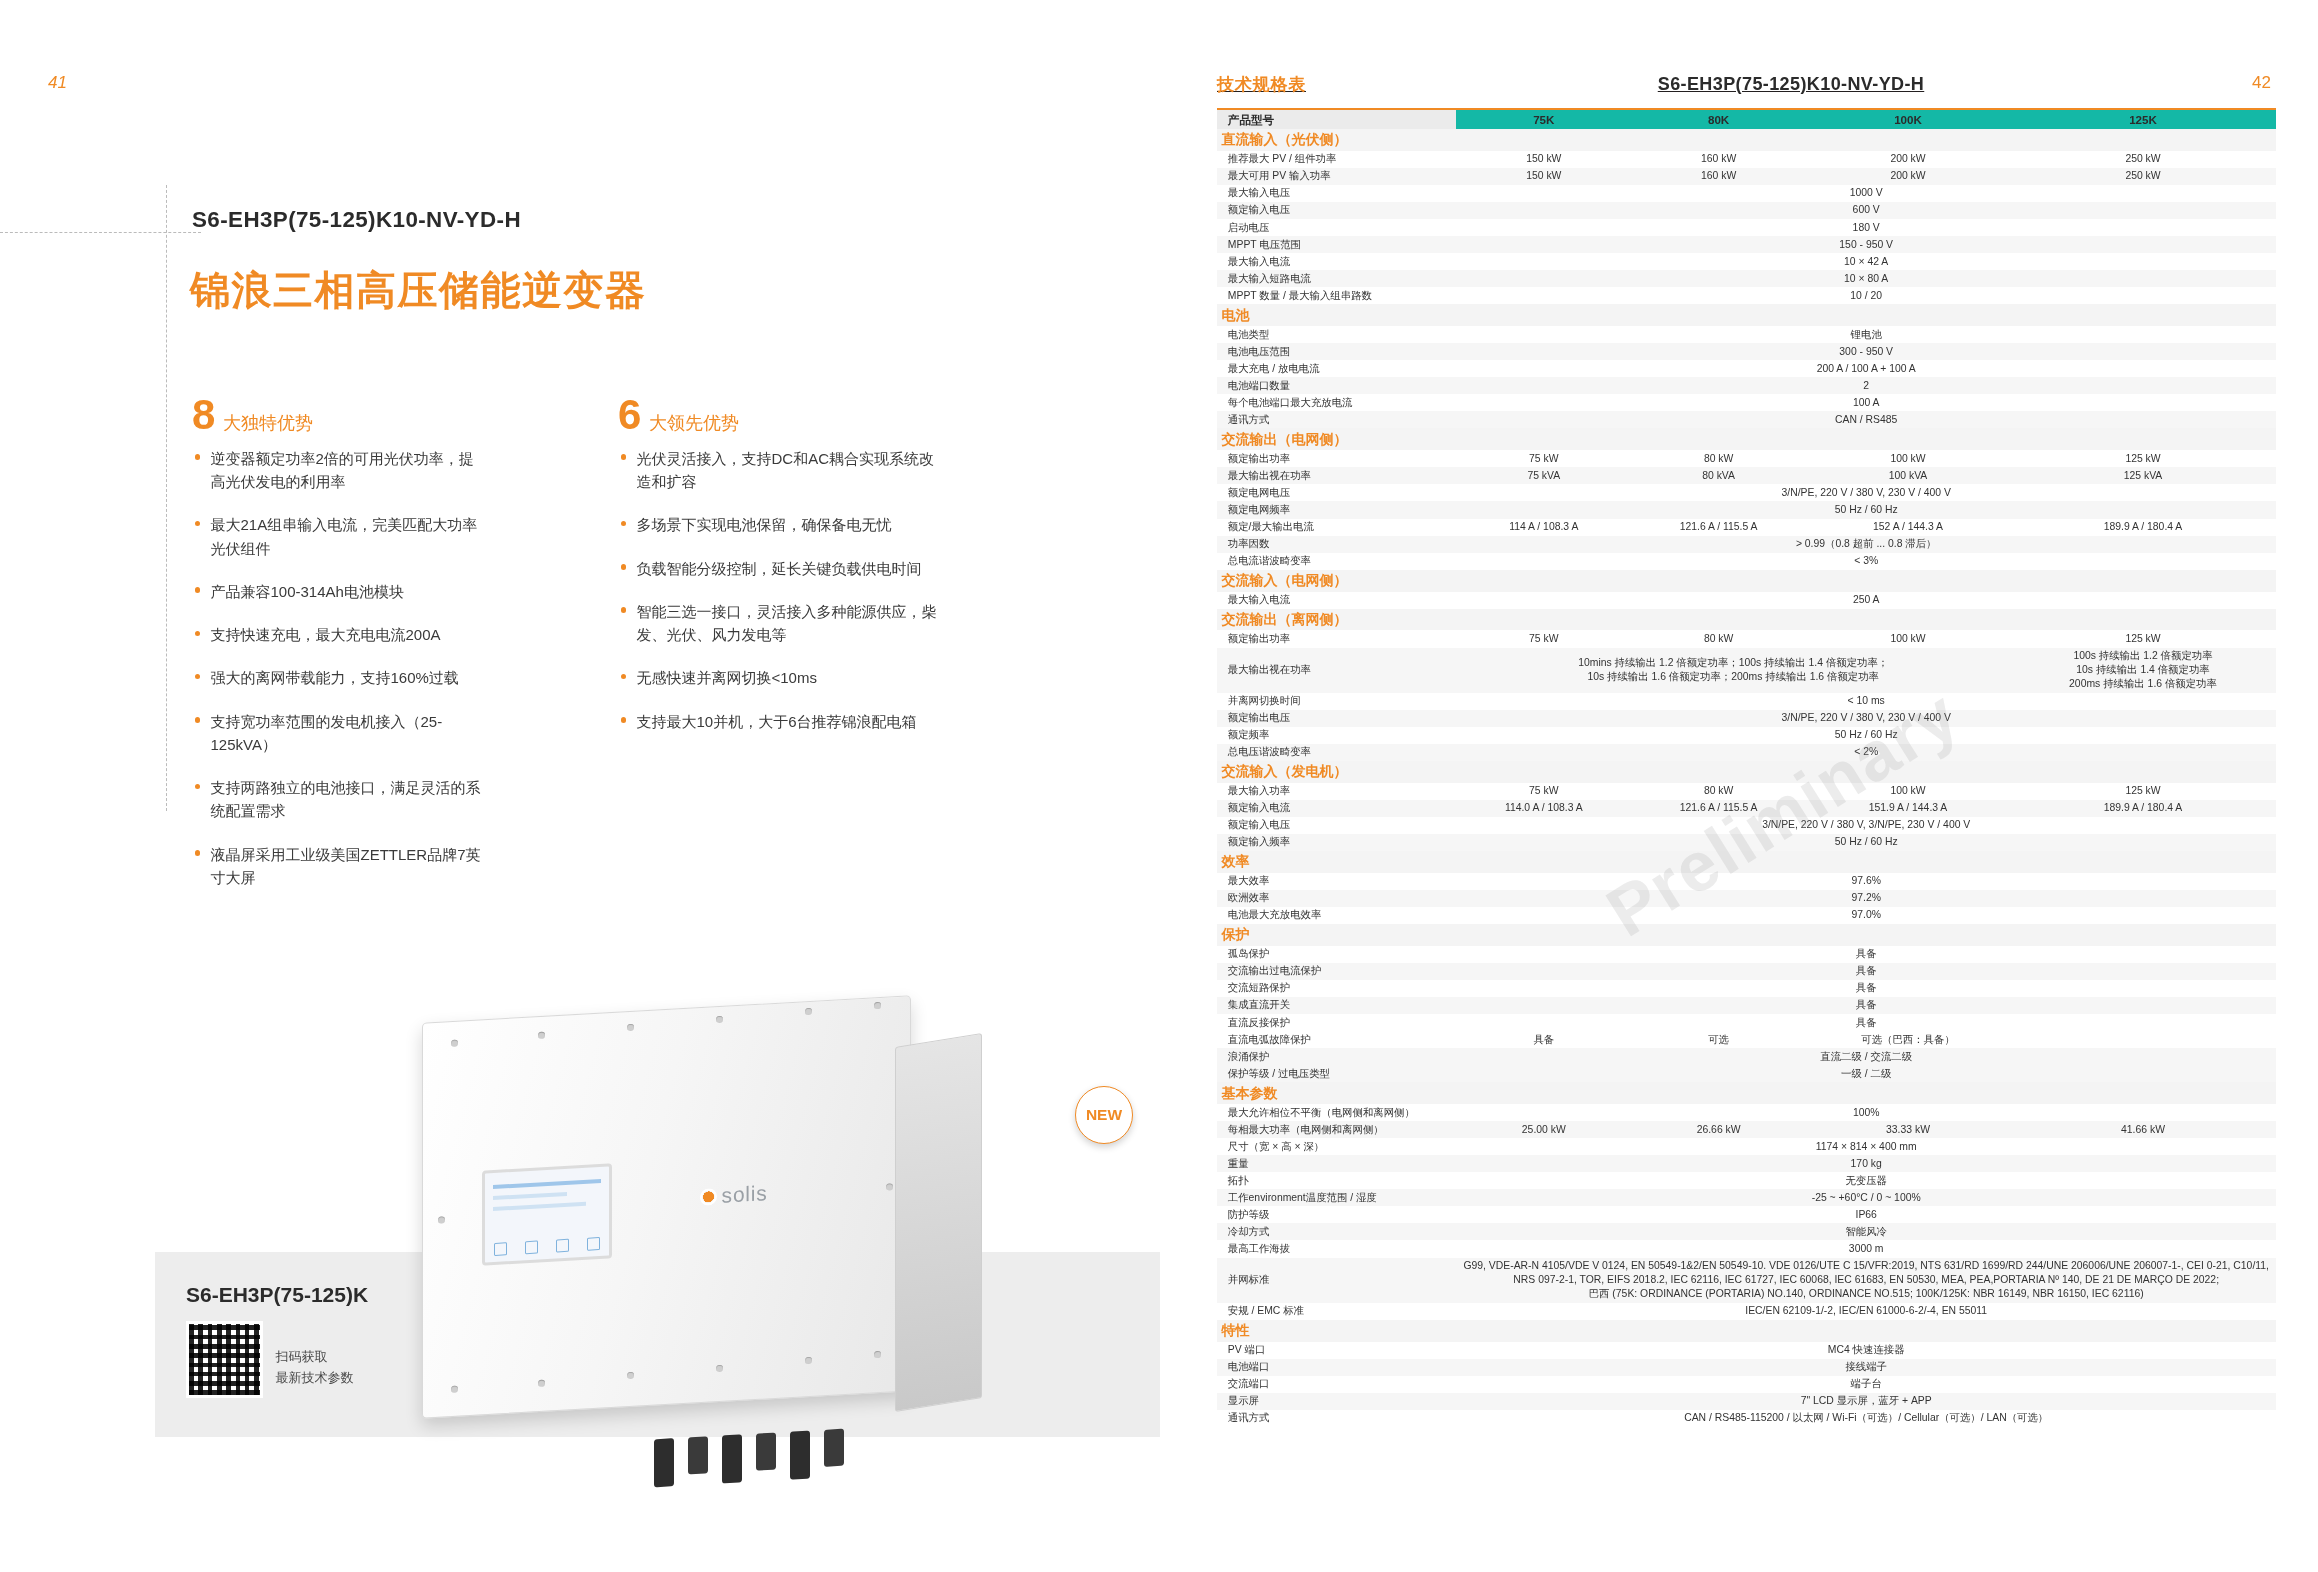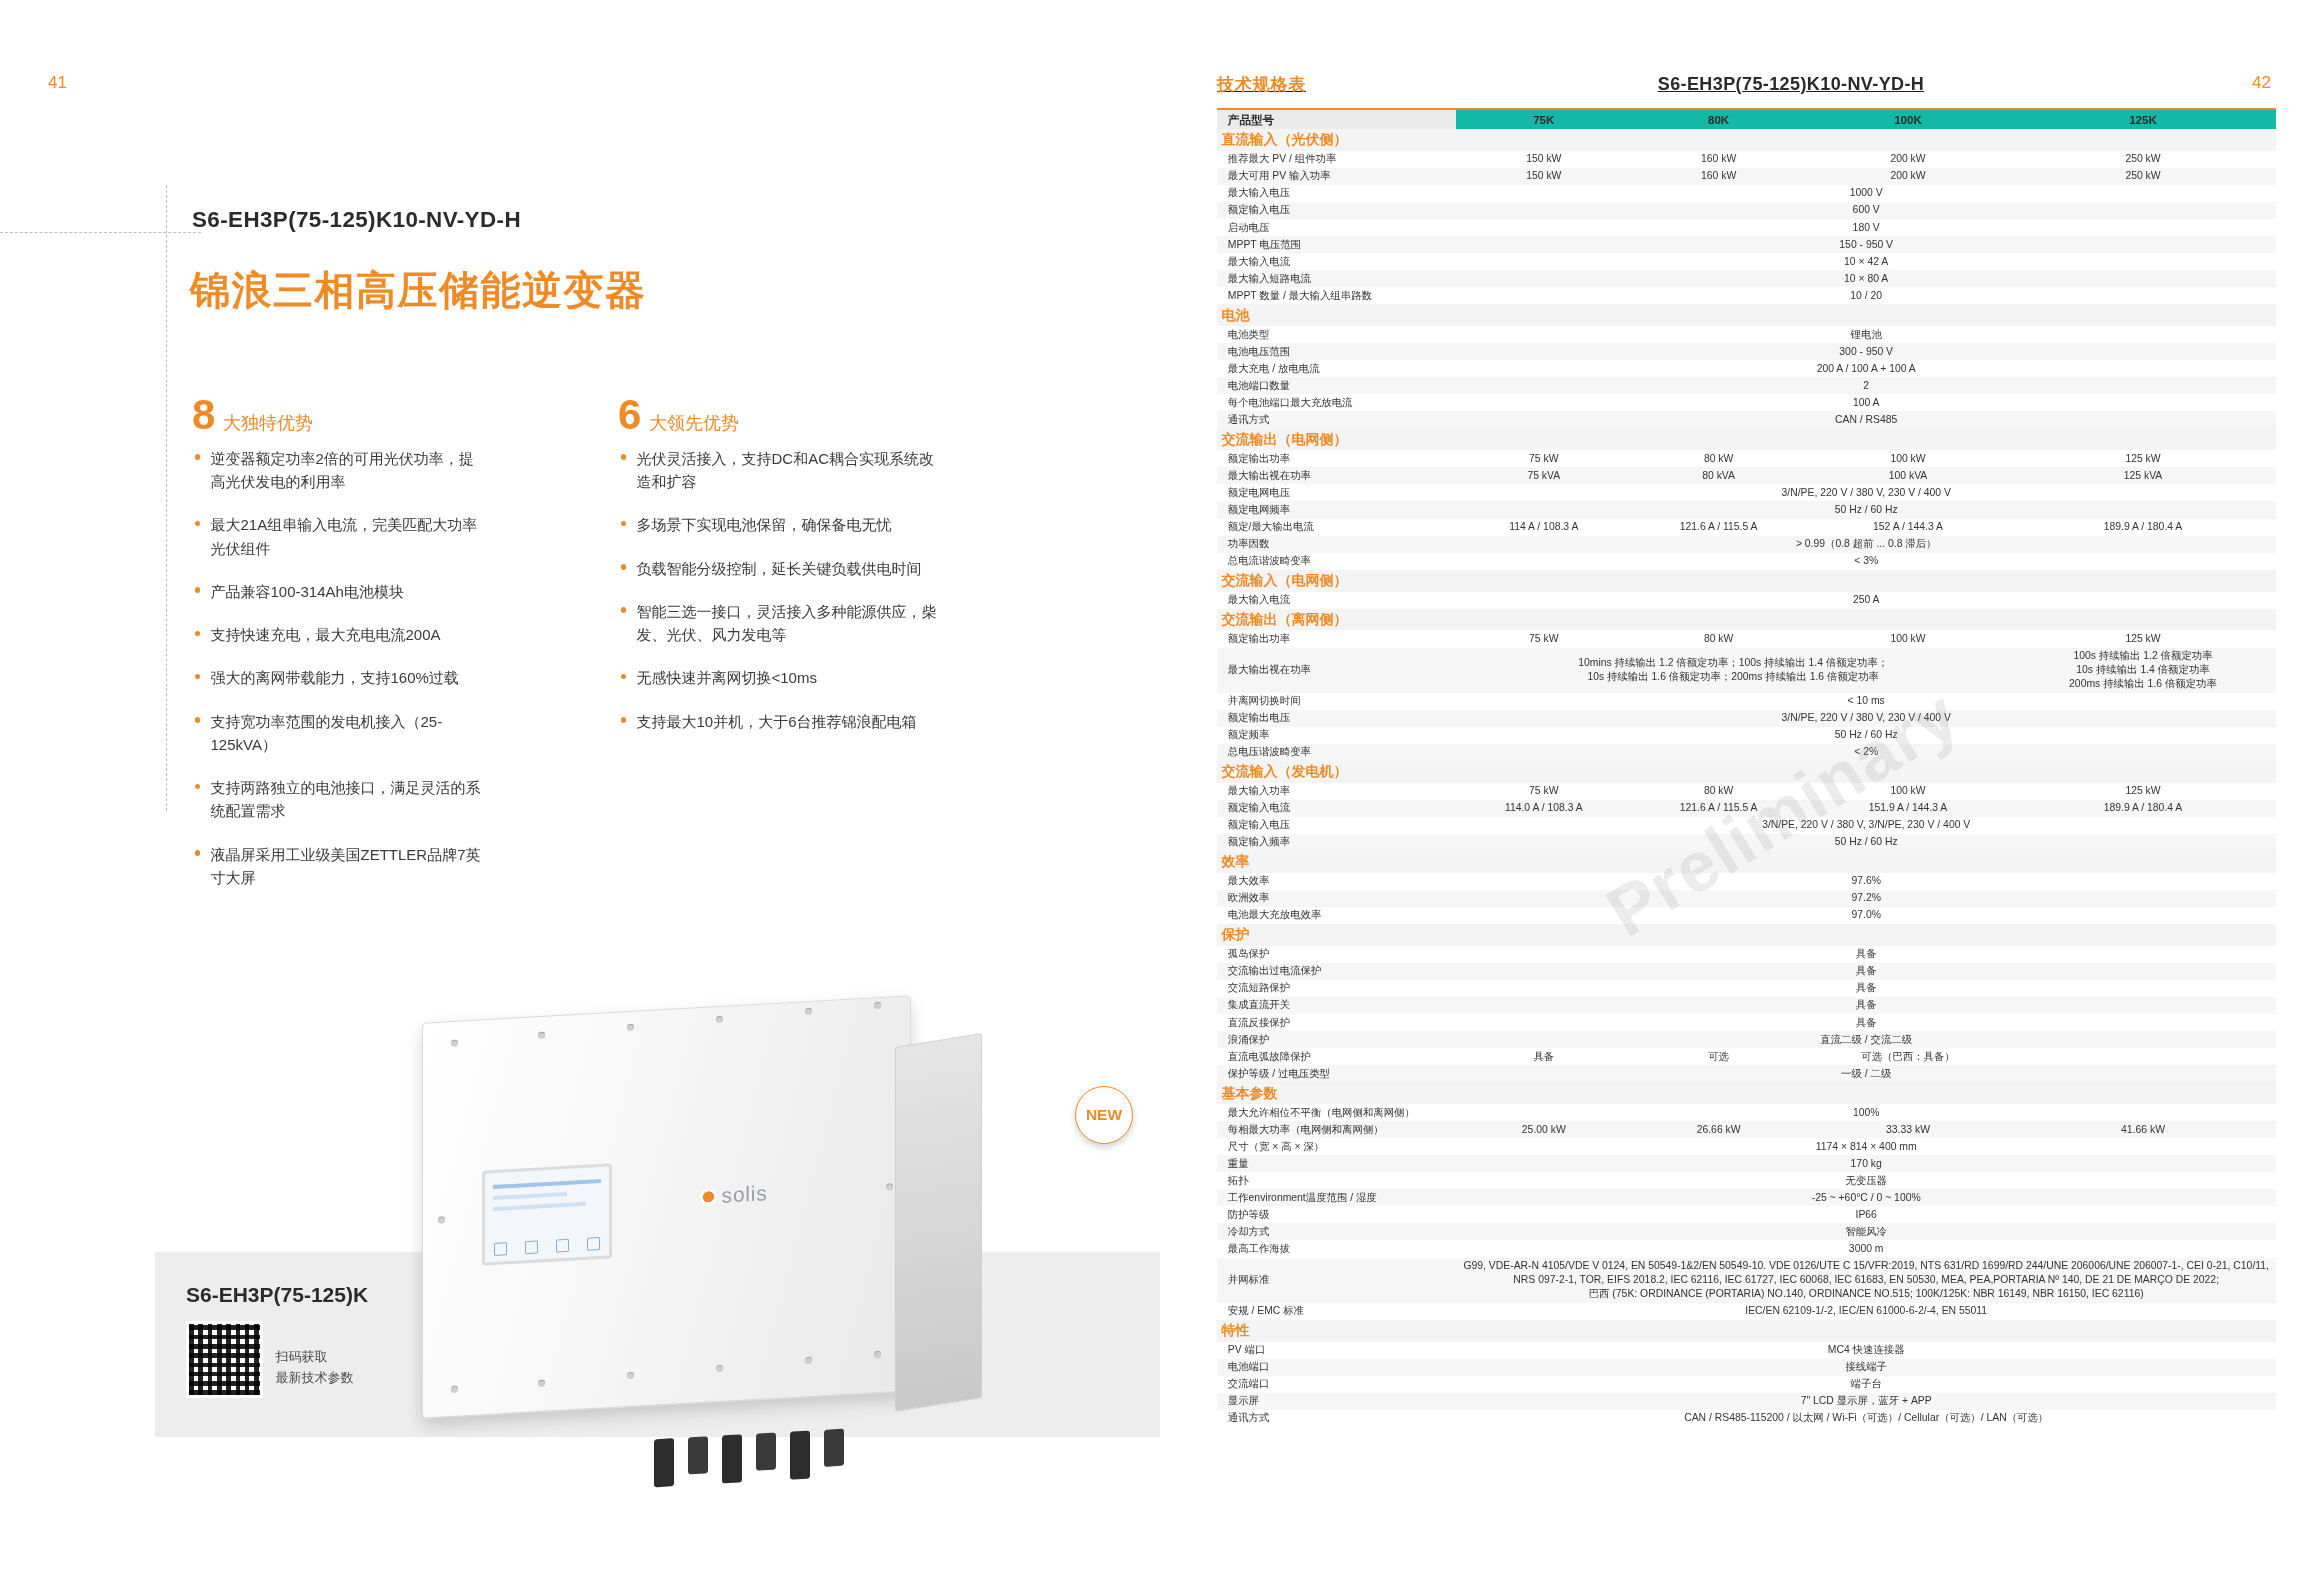--- a/index.html
+++ b/index.html
@@ -8,21 +8,21 @@
     background:#ffffff;
     font-family:"Liberation Sans","DejaVu Sans",sans-serif;
     color:#231f20;
     position:relative;
     overflow:hidden;
   }
   .page{position:absolute;top:0;left:0;width:2319px;height:1573px;}
 
   
   .pg-num{position:absolute;font-size:17px;color:#f08a24;font-weight:400;}
-  .pg-num.left{left:48px;top:73px;}
+  .pg-num.left{left:48px;top:73px;font-style:italic;}
   .pg-num.right{right:48px;top:73px;}
 
   .left-rule{position:absolute;left:0;top:232px;width:201px;border-top:0.8px dashed #bbb;}
   .left-vrule{position:absolute;left:166px;top:185px;height:626px;border-left:0.8px dashed #bbb;}
 
   .model-code{
     position:absolute;left:192px;top:207px;
     font-size:22.4px;font-weight:bold;letter-spacing:0.4px;color:#2b2b2b;
   }
   .prod-title{
@@ -457,32 +457,32 @@
             <td colspan="4" class="val span4" style="white-space: pre-line;">具备</td>
           </tr>
           <tr class="row alt">
             <td>集成直流开关</td>
             <td colspan="4" class="val span4" style="white-space: pre-line;">具备</td>
           </tr>
           <tr class="row">
             <td>直流反接保护</td>
             <td colspan="4" class="val span4" style="white-space: pre-line;">具备</td>
           </tr>
-          <tr class="row alt">
-            <td>浪涌保护</td>
-            <td colspan="4" class="val span4" style="white-space: pre-line;">直流二级 / 交流二级</td>
-          </tr>
           <tr class="row">
             <td>直流电弧故障保护</td>
             <td class="val">具备</td>
             <td class="val">可选</td>
             <td class="val">可选（巴西：具备）</td>
             <td class="val"></td>
           </tr>
           <tr class="row alt">
+            <td>浪涌保护</td>
+            <td colspan="4" class="val span4" style="white-space: pre-line;">直流二级 / 交流二级</td>
+          </tr>
+          <tr class="row alt">
             <td>保护等级 / 过电压类型</td>
             <td colspan="4" class="val span4" style="white-space: pre-line;">一级 / 二级</td>
           </tr>
           <tr class="sect">
             <td colspan="5">基本参数</td>
           </tr>
           <tr class="row">
             <td>最大允许相位不平衡（电网侧和离网侧）</td>
             <td colspan="4" class="val span4" style="white-space: pre-line;">100%</td>
           </tr>

